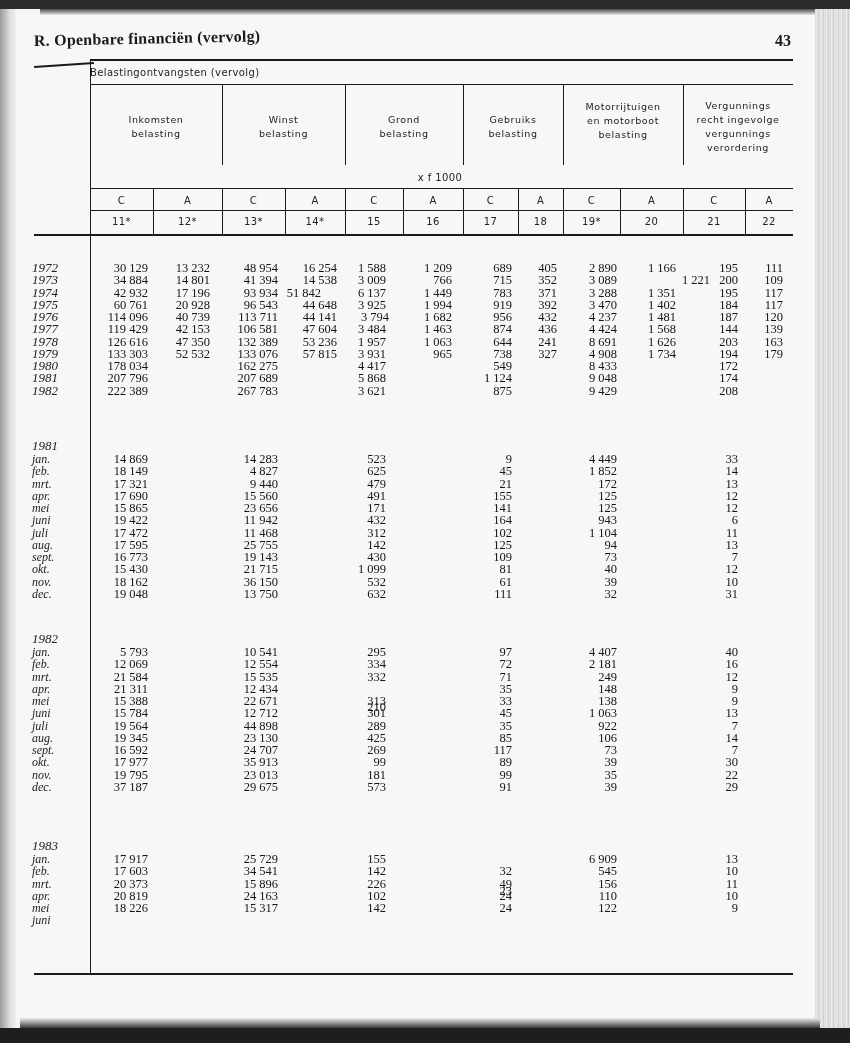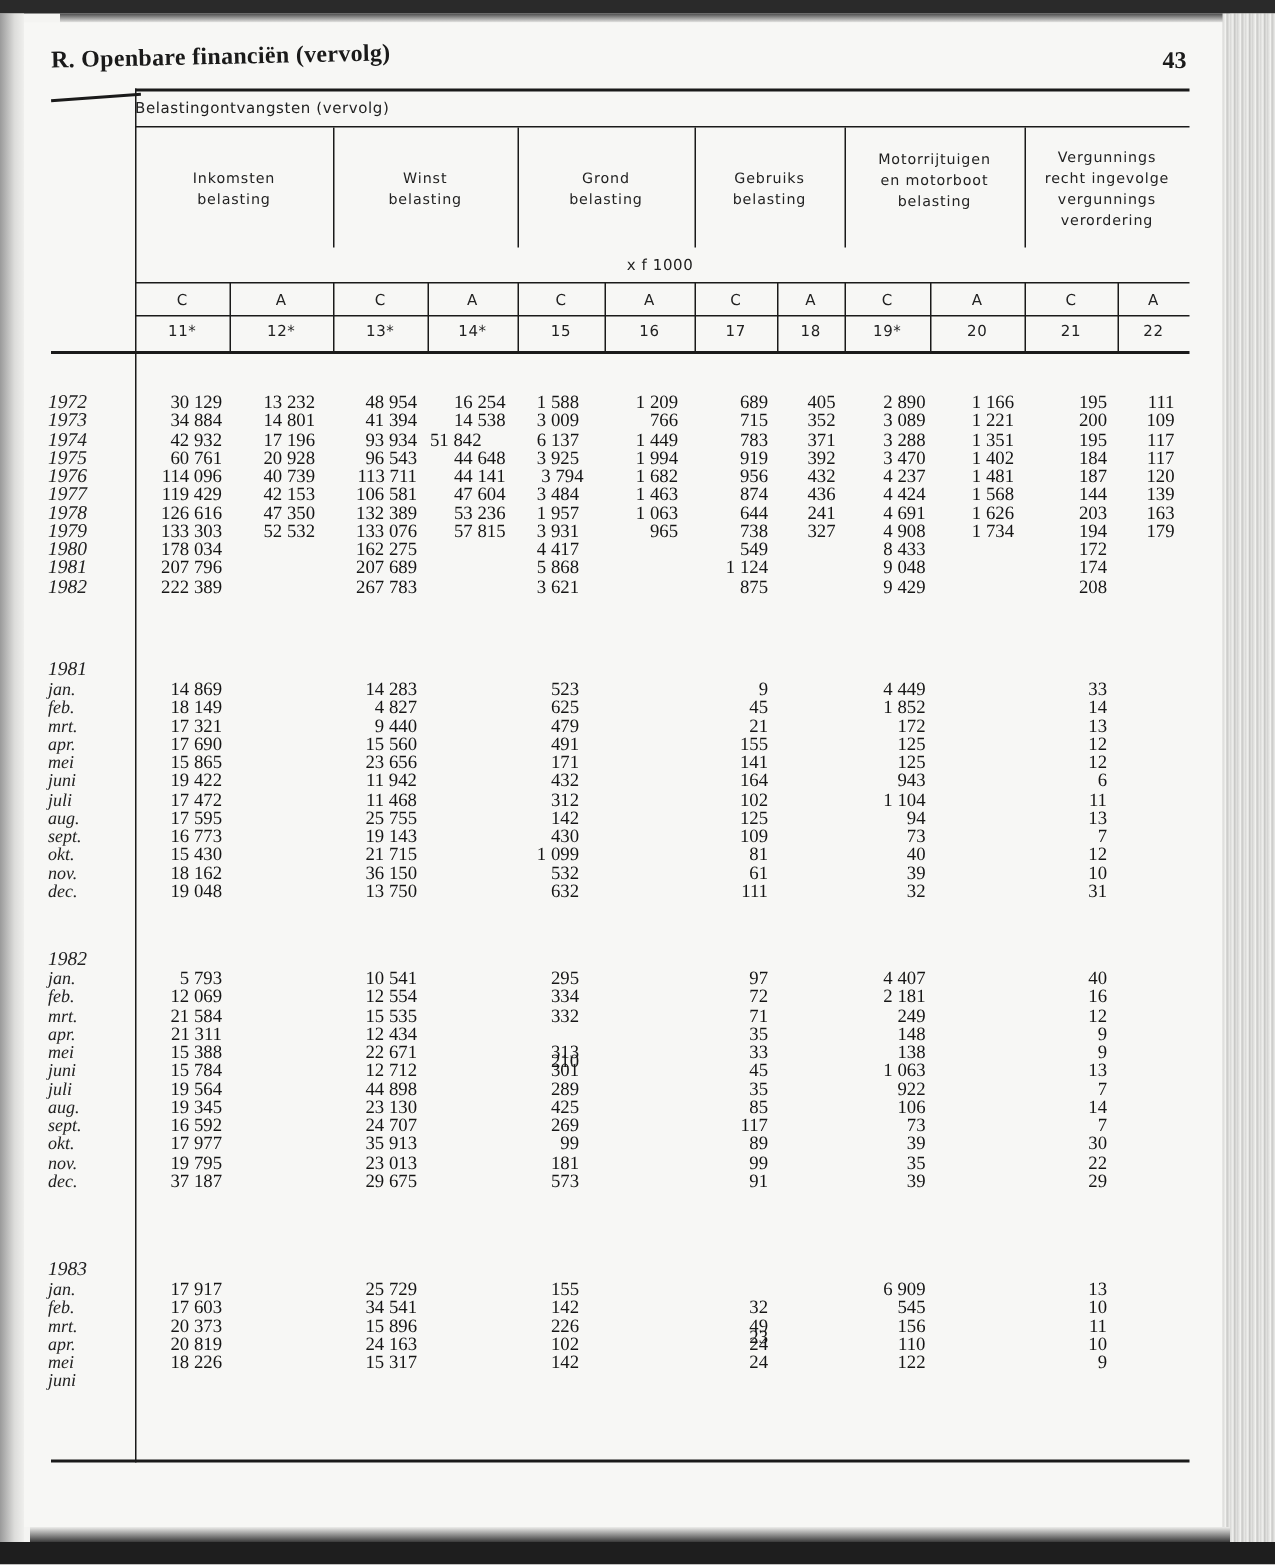--- a/index.html
+++ b/index.html
@@ -127,21 +127,21 @@
     <div class="rowlabel year" style="top: 274.25px;">1973</div>
     <div class="cell" style="left: 78px; width: 70px; top: 274.25px;">34 884</div>
     <div class="cell" style="left: 140px; width: 70px; top: 274.25px;">14 801</div>
     <div class="cell" style="left: 208px; width: 70px; top: 274.25px;">41 394</div>
     <div class="cell" style="left: 267px; width: 70px; top: 274.25px;">14 538</div>
     <div class="cell" style="left: 316px; width: 70px; top: 274.25px;">3 009</div>
     <div class="cell" style="left: 382px; width: 70px; top: 274.25px;">766</div>
     <div class="cell" style="left: 442px; width: 70px; top: 274.25px;">715</div>
     <div class="cell" style="left: 487px; width: 70px; top: 274.25px;">352</div>
     <div class="cell" style="left: 547px; width: 70px; top: 274.25px;">3 089</div>
-    <div class="cell" style="left: 606px; width: 70px; top: 274.25px;">1 221</div>
+    <div class="cell" style="left: 606px; width: 70px; top: 274.25px; padding-left: 34px;">1 221</div>
     <div class="cell" style="left: 668px; width: 70px; top: 274.25px;">200</div>
     <div class="cell" style="left: 713px; width: 70px; top: 274.25px;">109</div>
     <div class="rowlabel year" style="top: 286.5px;">1974</div>
     <div class="cell" style="left: 78px; width: 70px; top: 286.5px;">42 932</div>
     <div class="cell" style="left: 140px; width: 70px; top: 286.5px;">17 196</div>
     <div class="cell" style="left: 208px; width: 70px; top: 286.5px;">93 934</div>
     <div class="cell" style="left: 251px; width: 70px; top: 286.5px;">51 842</div>
     <div class="cell" style="left: 316px; width: 70px; top: 286.5px;">6 137</div>
     <div class="cell" style="left: 382px; width: 70px; top: 286.5px;">1 449</div>
     <div class="cell" style="left: 442px; width: 70px; top: 286.5px;">783</div>
@@ -191,21 +191,21 @@
     <div class="cell" style="left: 713px; width: 70px; top: 323.25px;">139</div>
     <div class="rowlabel year" style="top: 335.5px;">1978</div>
     <div class="cell" style="left: 78px; width: 70px; top: 335.5px;">126 616</div>
     <div class="cell" style="left: 140px; width: 70px; top: 335.5px;">47 350</div>
     <div class="cell" style="left: 208px; width: 70px; top: 335.5px;">132 389</div>
     <div class="cell" style="left: 267px; width: 70px; top: 335.5px;">53 236</div>
     <div class="cell" style="left: 316px; width: 70px; top: 335.5px;">1 957</div>
     <div class="cell" style="left: 382px; width: 70px; top: 335.5px;">1 063</div>
     <div class="cell" style="left: 442px; width: 70px; top: 335.5px;">644</div>
     <div class="cell" style="left: 487px; width: 70px; top: 335.5px;">241</div>
-    <div class="cell" style="left: 547px; width: 70px; top: 335.5px;">4 691</div>
+    <div class="cell" style="left: 547px; width: 70px; top: 335.5px;">8 691</div>
     <div class="cell" style="left: 606px; width: 70px; top: 335.5px;">1 626</div>
     <div class="cell" style="left: 668px; width: 70px; top: 335.5px;">203</div>
     <div class="cell" style="left: 713px; width: 70px; top: 335.5px;">163</div>
     <div class="rowlabel year" style="top: 347.75px;">1979</div>
     <div class="cell" style="left: 78px; width: 70px; top: 347.75px;">133 303</div>
     <div class="cell" style="left: 140px; width: 70px; top: 347.75px;">52 532</div>
     <div class="cell" style="left: 208px; width: 70px; top: 347.75px;">133 076</div>
     <div class="cell" style="left: 267px; width: 70px; top: 347.75px;">57 815</div>
     <div class="cell" style="left: 316px; width: 70px; top: 347.75px;">3 931</div>
     <div class="cell" style="left: 382px; width: 70px; top: 347.75px;">965</div>

